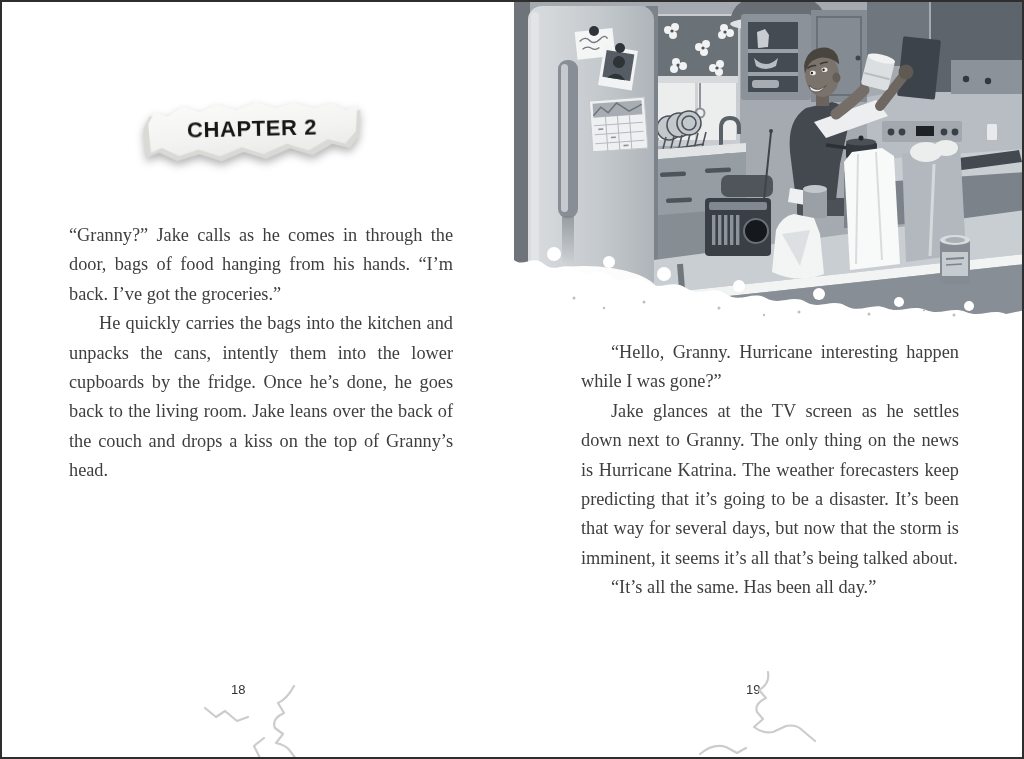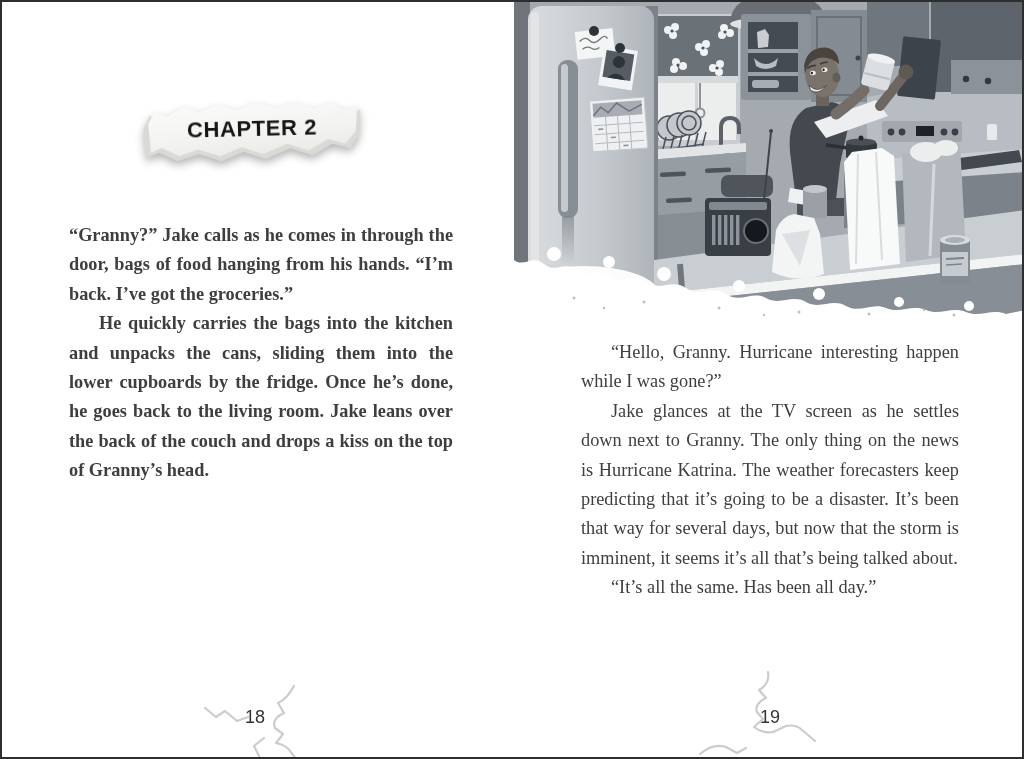--- a/index.html
+++ b/index.html
@@ -29,45 +29,45 @@
   }
   .chapter-title {
     position:absolute; inset:0; display:flex; align-items:center; justify-content:center;
     font-family:"Liberation Sans", sans-serif; font-weight:bold; font-size:22px;
     letter-spacing:0.6px; color:#161616;
   }
   .body-text { position:absolute; color:#3e3e3e; font-size:18.3px; line-height:29.4px;
     text-align:justify; }
   .body-text p { margin:0; }
   .body-text p.indent { text-indent:30px; }
-  #left-text  { left:67px;  top:219px; width:384px;font-weight:bold; }
+  #left-text  { left:67px;  top:219px; width:384px; }
   #right-text { left:579px; top:336px; width:378px; }
   .page-num {
-    position:absolute; width:48px; text-align:center; top:705px;
-    font-family:"Liberation Sans", sans-serif; font-size:18px; color:#333;
+    position:absolute; width:48px; top:680px;
+    font-family:"Liberation Sans", sans-serif; font-size:13px; color:#333;
   }
   #page-num-left  { left:229px; }
   #page-num-right { left:744px; }
   #illustration { position:absolute; left:512px; top:0; width:512px; height:318px; }
   #cracks { position:absolute; left:0; top:0; width:1024px; height:759px; pointer-events:none; }
 </style>
 </head>
 <body>
 
 <div id="book-spread">
 
   <div class="chapter-tear">
     <div class="tear-back"></div>
     <div class="tear-front"></div>
     <div class="chapter-title">CHAPTER 2</div>
   </div>
 
   <div id="left-text" class="body-text">
     <p>“Granny?” Jake calls as he comes in through the door, bags of food hanging from his hands. “I’m back. I’ve got the groceries.”</p>
-    <p class="indent">He quickly carries the bags into the kitchen and unpacks the cans, sliding them into the lower cupboards by the fridge. Once he’s done, he goes back to the living room. Jake leans over the back of the couch and drops a kiss on the top of Granny’s head.</p>
+    <p class="indent">He quickly carries the bags into the kitchen and unpacks the cans, intently them into the lower cupboards by the fridge. Once he’s done, he goes back to the living room. Jake leans over the back of the couch and drops a kiss on the top of Granny’s head.</p>
   </div>
 
   <div id="page-num-left" class="page-num">18</div>
 
   <div id="right-text" class="body-text">
     <p class="indent">“Hello, Granny. Hurricane interesting happen while I was gone?”</p>
     <p class="indent">Jake glances at the TV screen as he settles down next to Granny. The only thing on the news is Hurricane Katrina. The weather forecasters keep predicting that it’s going to be a disaster. It’s been that way for several days, but now that the storm is imminent, it seems it’s all that’s being talked about.</p>
     <p class="indent">“It’s all the same. Has been all day.”</p>
   </div>
 

